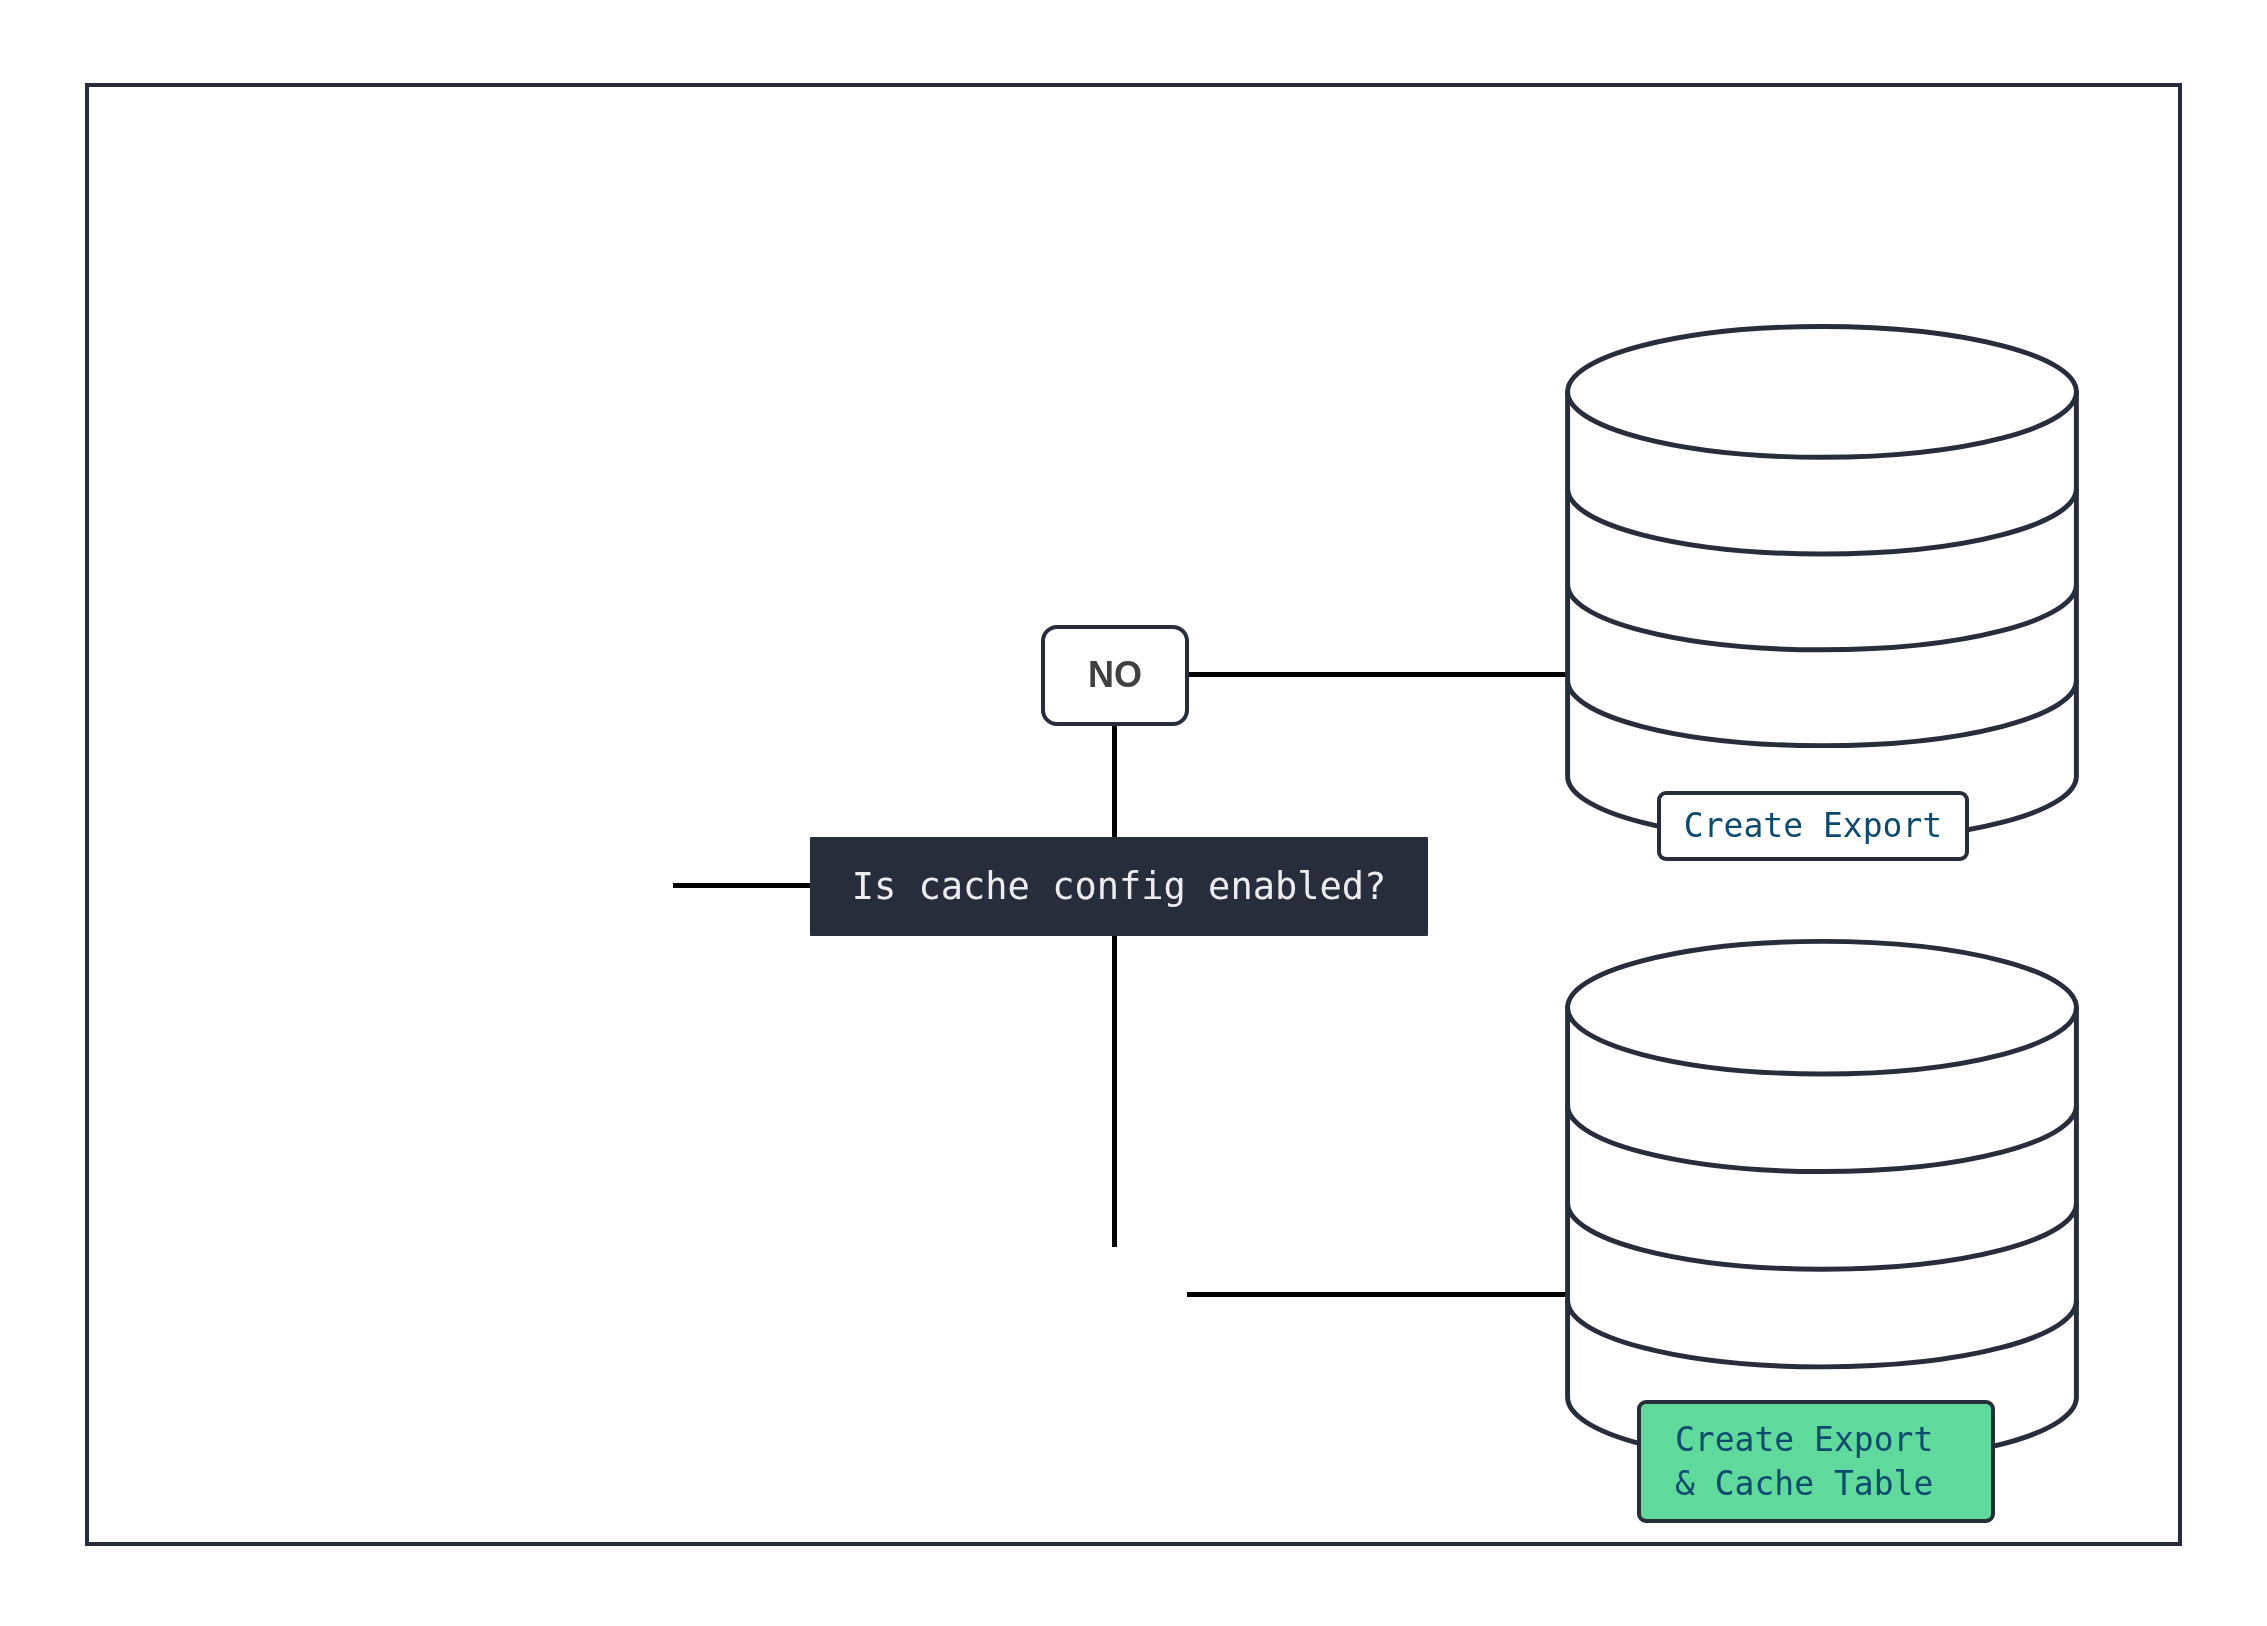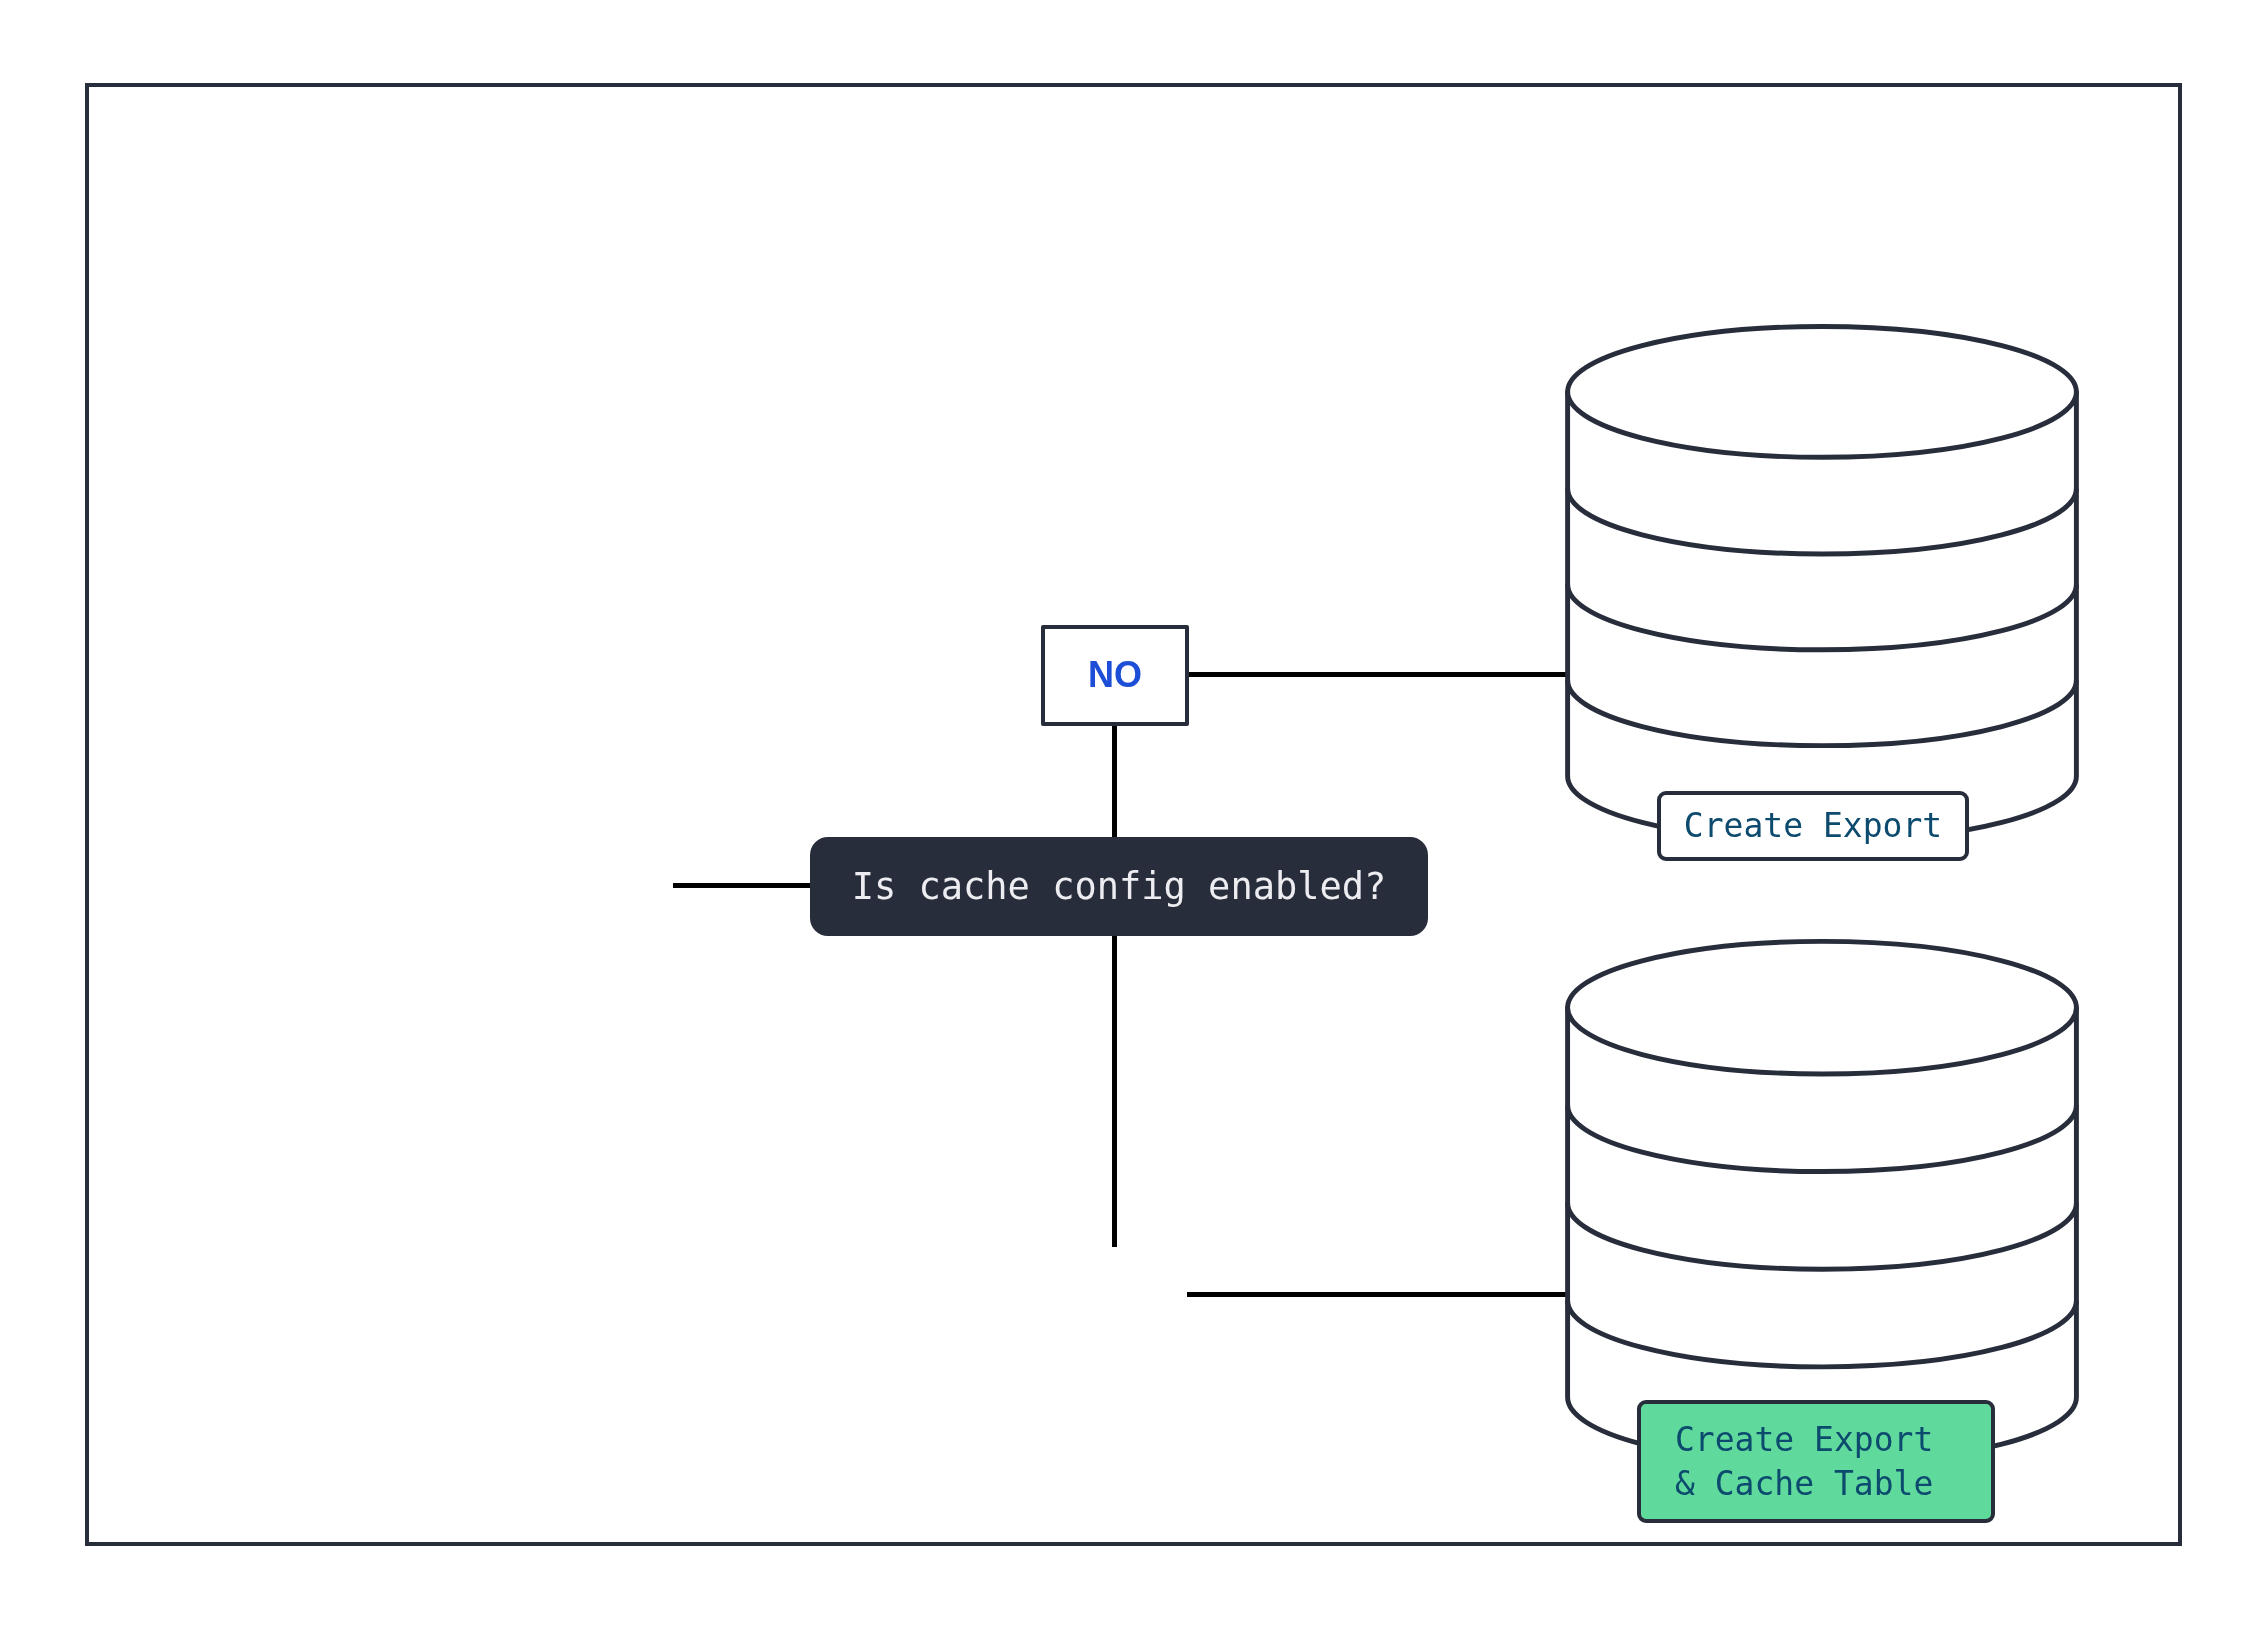--- a/index.html
+++ b/index.html
@@ -70,23 +70,23 @@
   .edge-v { width: 5.4px; }
 
   
   .node {
     position: absolute;
     box-sizing: border-box;
     display: flex;
     align-items: center;
     justify-content: center;
     border: 4.5px solid #282D3C;
-    border-radius: 2px;
+    border-radius: 16px;
     font-family: "DejaVu Sans Mono", monospace;
-    color: #1d4ed8;
+    color: #404040;
     white-space: pre;
     text-align: center;
     line-height: 1.35;
   }
   .node-green { background: #5FDA9C; }
   .node-white { background: #ffffff; }
   .node-dark {
     background: #282D3C;
     border-color: #282D3C;
     color: #EDEDF1;
@@ -95,21 +95,21 @@
   
   #node-run-saved-query {
     left: 195px;   top: 582px;
     width: 389px;  height: 99px;
     font-size: 35px;
   }
   #node-decision {
     left: 721px;   top: 574px;
     width: 618px;  height: 99px;
     font-size: 37px;
-    border-radius: 18px;
+    border-radius: 1px;
   }
   #node-label-no {
     left: 952px;  top: 362px;
     width: 148px;  height: 101px;
     font-family: "Liberation Sans", sans-serif;
     font-weight: bold;
     font-size: 36px;
   }
   #node-label-yes {
     left: 952px;  top: 982px;

